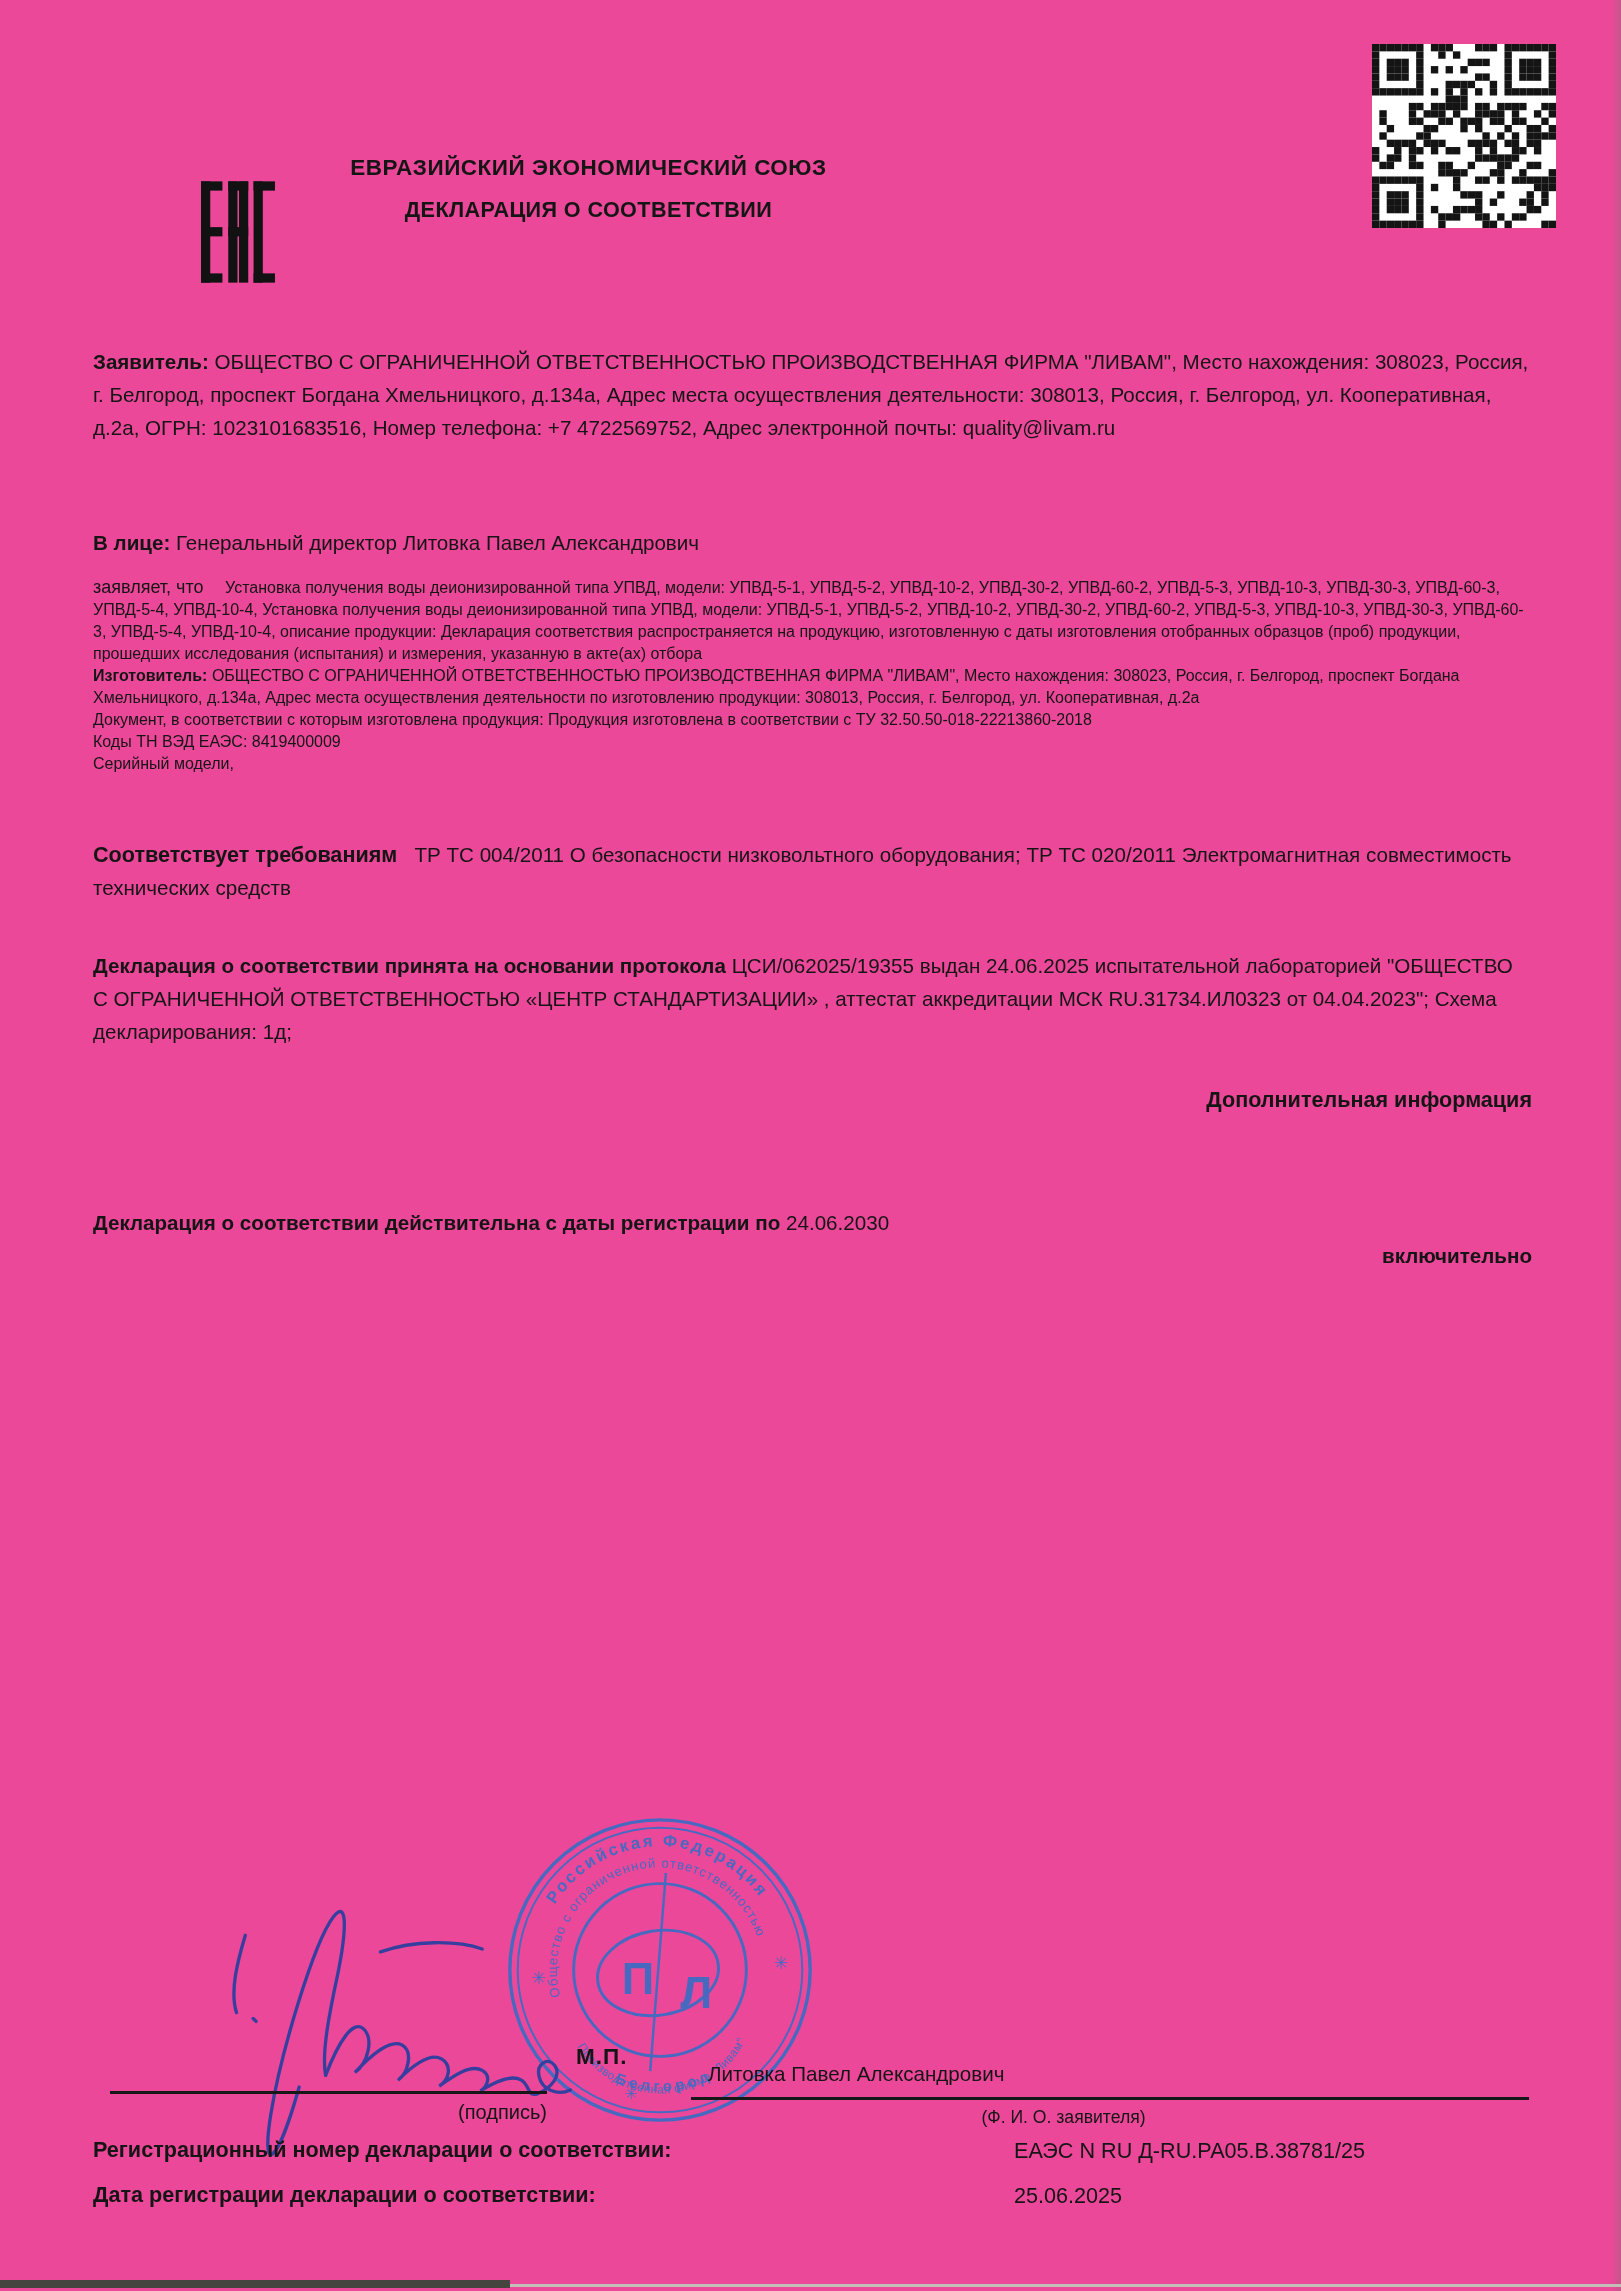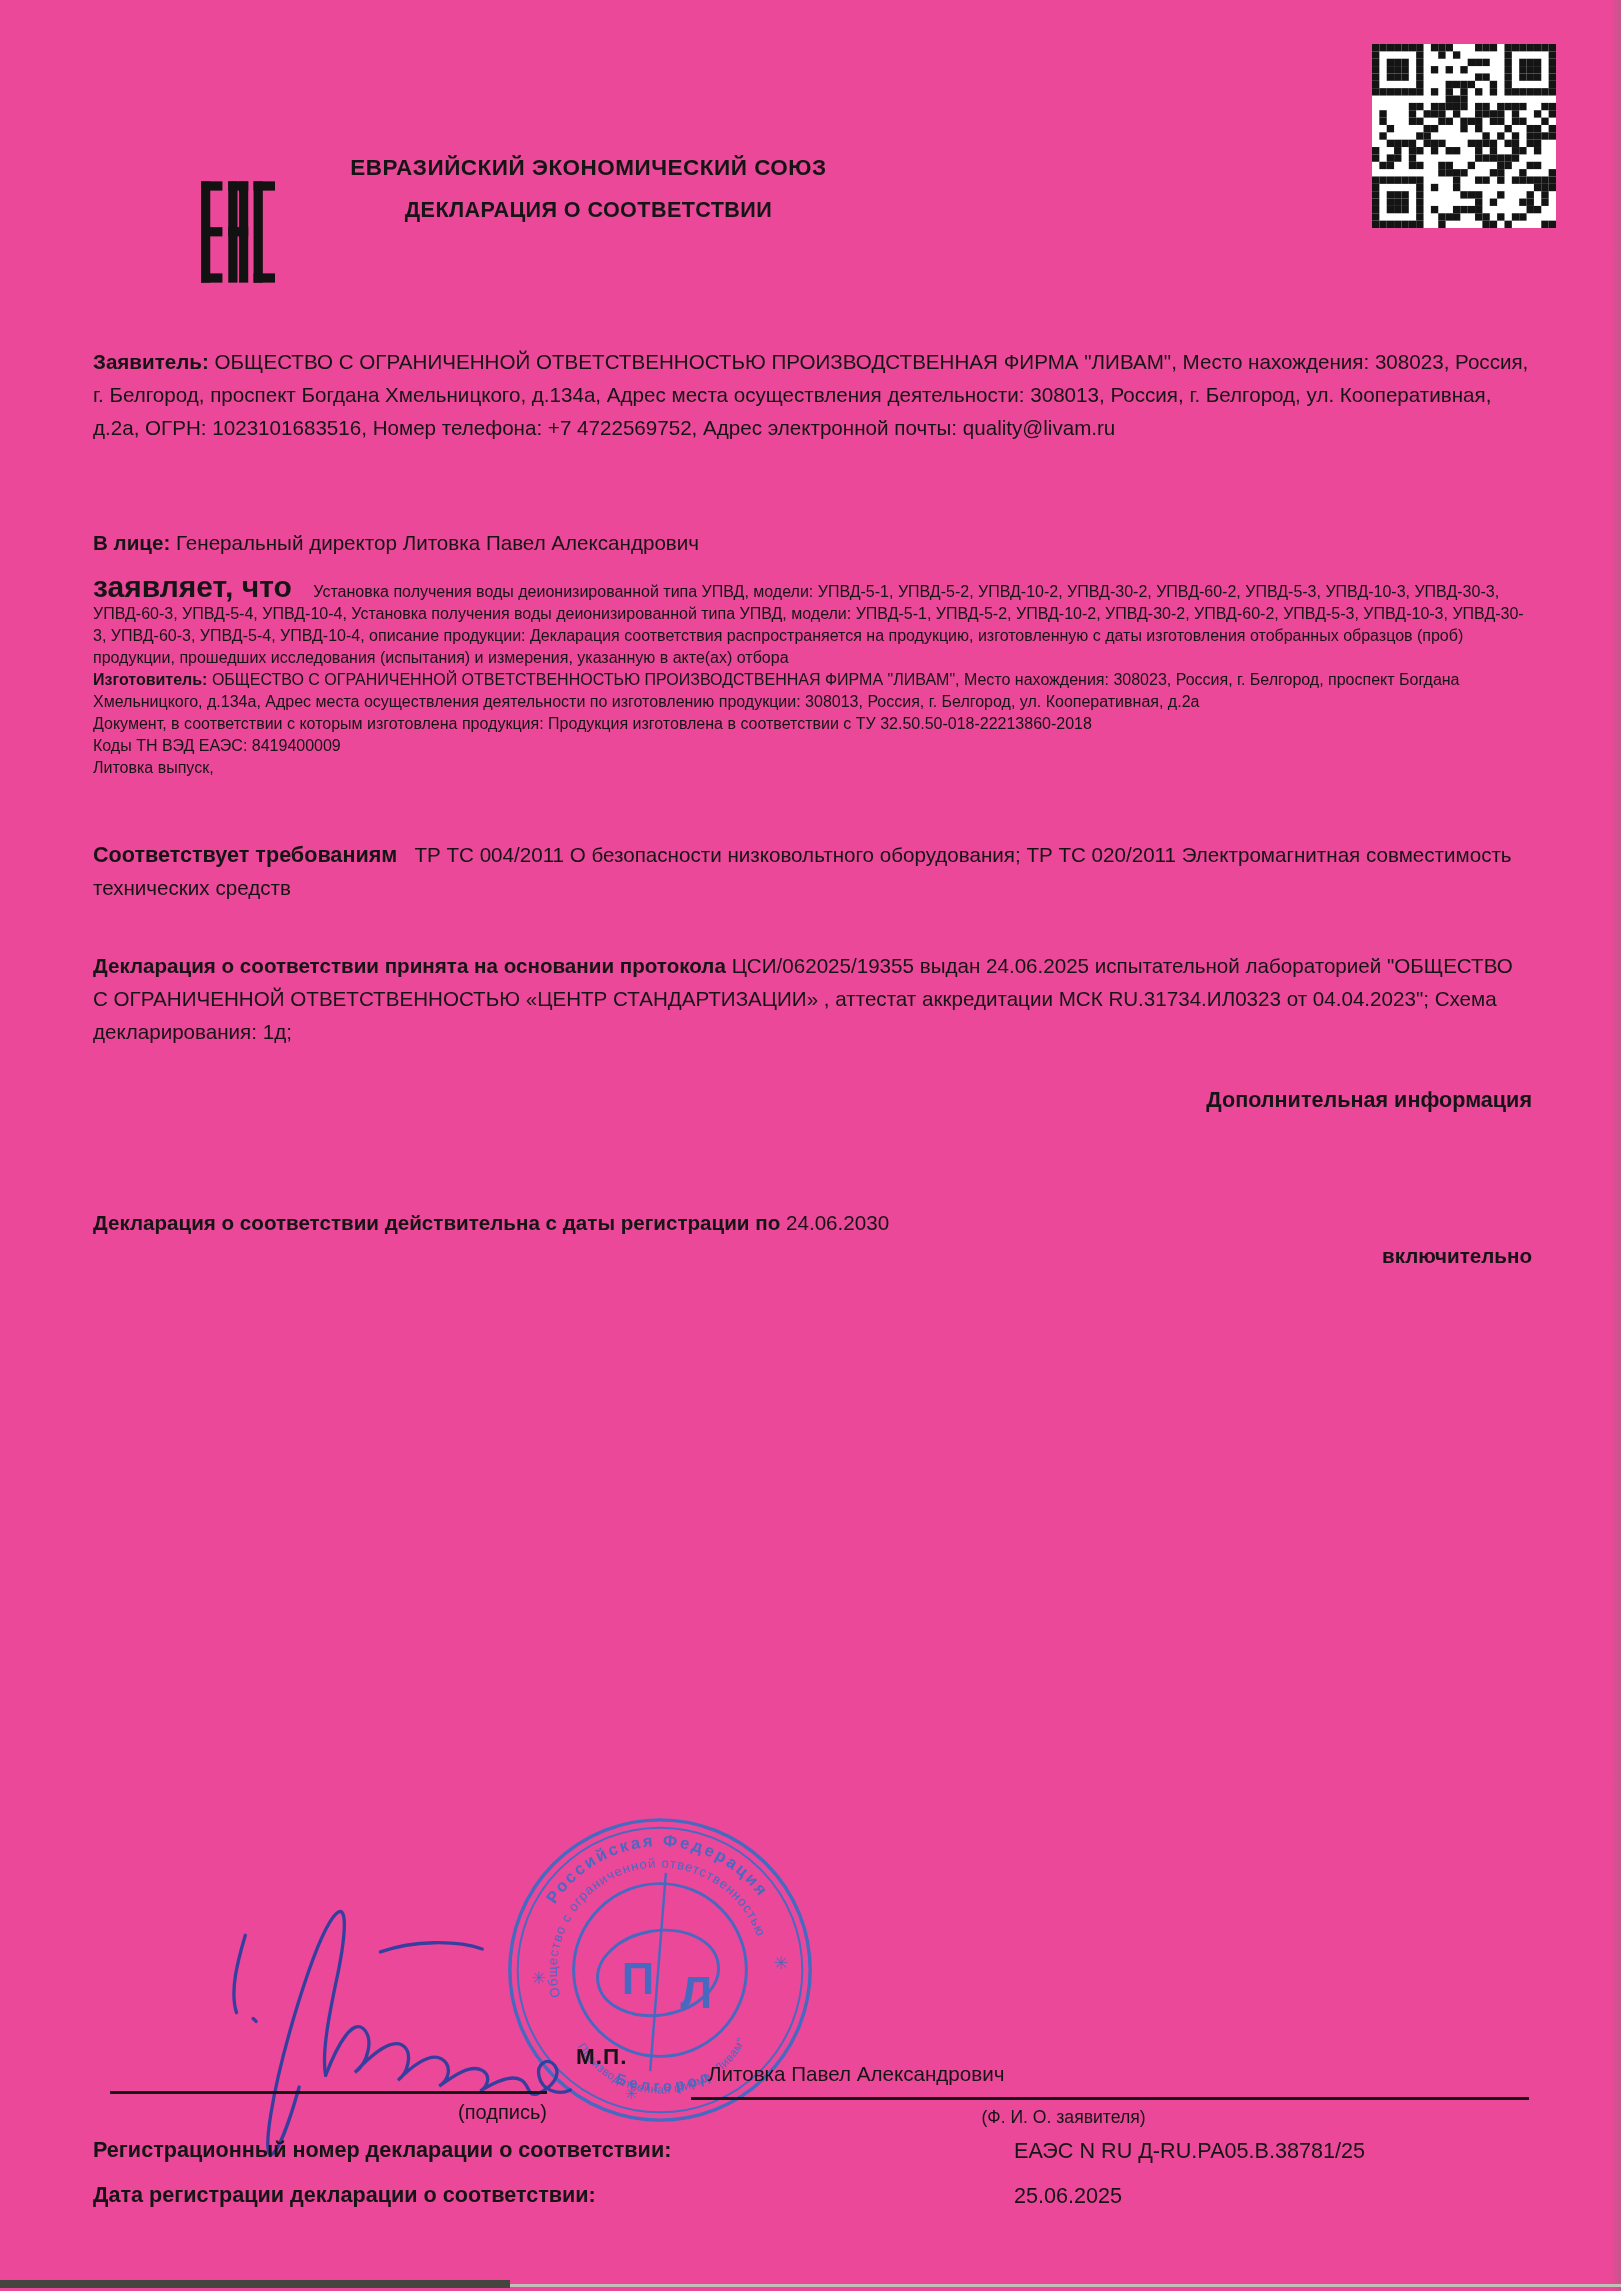--- a/index.html
+++ b/index.html
@@ -16,21 +16,21 @@
   
   .doc-titles{left:265px;top:155px;width:647px;text-align:center;}
   .doc-titles .t1{font-size:22.5px;font-weight:bold;letter-spacing:0.5px;}
   .doc-titles .t2{font-size:21.6px;font-weight:bold;margin-top:15.7px;letter-spacing:0.4px;}
   
   .bigtext{font-size:20.6px;line-height:33px;width:1439px;left:93px;}
   .bigtext b,.blb{font-weight:bold;text-align:right;}
   
   .small-block{left:93px;top:576px;width:1439px;font-size:16px;line-height:22px;}
   .small-block p{margin:0;}
-  .declare-label{font-size:30px;font-weight:bold;margin-right:21.6px;}
+  .declare-label{font-size:18px;font-weight:normal;margin-right:21.6px;}
   
   .sig-line{background:#171717;height:2.9px;}
   .caption{font-size:20px;text-align:right;}
   .fio-caption{font-size:17.6px;text-align:center;}
   .mp{font-size:22.5px;font-weight:bold;letter-spacing:1px;}
   .fio-name{font-size:20.6px;}
   .reg-label{font-size:21.6px;font-weight:bold;}
   .reg-value{font-size:21.6px;}
   
   #stamp-svg{opacity:.92;}
@@ -364,21 +364,21 @@
 
   <p class="abs bigtext" style="top:345px;margin:0"><b>Заявитель:</b> <span>ОБЩЕСТВО С ОГРАНИЧЕННОЙ ОТВЕТСТВЕННОСТЬЮ ПРОИЗВОДСТВЕННАЯ ФИРМА "ЛИВАМ", Место нахождения: 308023, Россия, г. Белгород, проспект Богдана Хмельницкого, д.134а, Адрес места осуществления деятельности: 308013, Россия, г. Белгород, ул. Кооперативная, д.2а, ОГРН: 1023101683516, Номер телефона: +7 4722569752, Адрес электронной почты: quality@livam.ru</span></p>
 
   <p class="abs bigtext" style="top:526px;margin:0"><b>В лице:</b> <span>Генеральный директор Литовка Павел Александрович</span></p>
 
   <div class="abs small-block">
     <p><span class="declare-label">заявляет, что</span><span>Установка получения воды деионизированной типа УПВД, модели: УПВД-5-1, УПВД-5-2, УПВД-10-2, УПВД-30-2, УПВД-60-2, УПВД-5-3, УПВД-10-3, УПВД-30-3, УПВД-60-3, УПВД-5-4, УПВД-10-4, Установка получения воды деионизированной типа УПВД, модели: УПВД-5-1, УПВД-5-2, УПВД-10-2, УПВД-30-2, УПВД-60-2, УПВД-5-3, УПВД-10-3, УПВД-30-3, УПВД-60-3, УПВД-5-4, УПВД-10-4, описание продукции: Декларация соответствия распространяется на продукцию, изготовленную с даты изготовления отобранных образцов (проб) продукции, прошедших исследования (испытания) и измерения, указанную в акте(ах) отбора</span></p>
     <p><b>Изготовитель:</b> <span>ОБЩЕСТВО С ОГРАНИЧЕННОЙ ОТВЕТСТВЕННОСТЬЮ ПРОИЗВОДСТВЕННАЯ ФИРМА "ЛИВАМ", Место нахождения: 308023, Россия, г. Белгород, проспект Богдана Хмельницкого, д.134а, Адрес места осуществления деятельности по изготовлению продукции: 308013, Россия, г. Белгород, ул. Кооперативная, д.2а</span></p>
     <p>Документ, в соответствии с которым изготовлена продукция: Продукция изготовлена в соответствии с ТУ 32.50.50-018-22213860-2018</p>
     <p>Коды ТН ВЭД ЕАЭС: 8419400009</p>
-    <p>Литовка выпуск,</p>
+    <p>Серийный модели,</p>
   </div>
 
   <p class="abs bigtext" style="top:838px;margin:0"><span class="blb" style="font-size:21.6px">Соответствует требованиям</span>&nbsp;&nbsp; <span>ТР ТС 004/2011 О безопасности низковольтного оборудования; ТР ТС 020/2011 Электромагнитная совместимость технических средств</span></p>
 
   <p class="abs bigtext" style="top:949px;margin:0"><b>Декларация о соответствии принята на основании протокола</b> <span>ЦСИ/062025/19355 выдан 24.06.2025 испытательной лабораторией "ОБЩЕСТВО С ОГРАНИЧЕННОЙ ОТВЕТСТВЕННОСТЬЮ «ЦЕНТР СТАНДАРТИЗАЦИИ» , аттестат аккредитации МСК RU.31734.ИЛ0323 от 04.04.2023"; Схема декларирования: 1д;</span></p>
 
   <p class="abs bigtext blb" style="top:1083px;margin:0;font-size:21.6px">Дополнительная информация</p>
 
   <div class="abs bigtext" style="top:1206px">
     <p style="margin:0"><b>Декларация о соответствии действительна с даты регистрации по</b> <span>24.06.2030</span></p>

